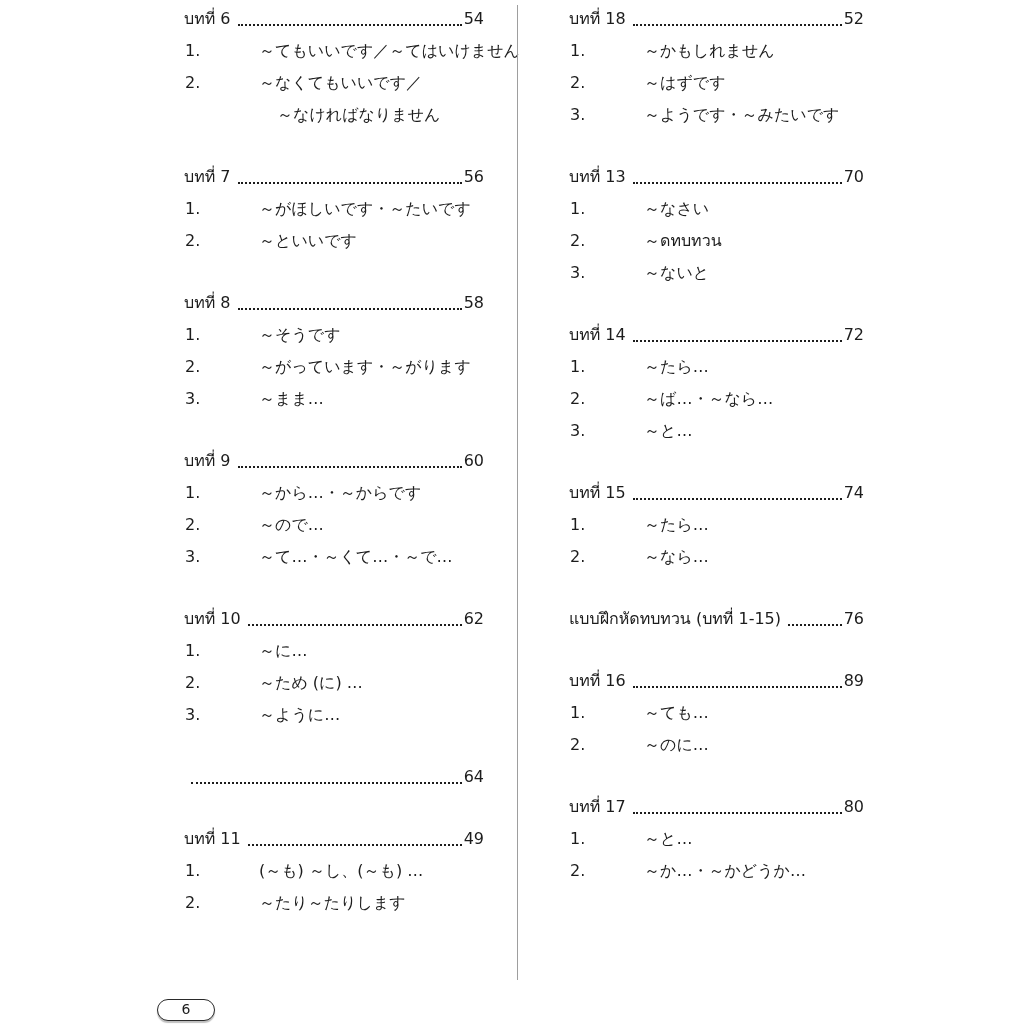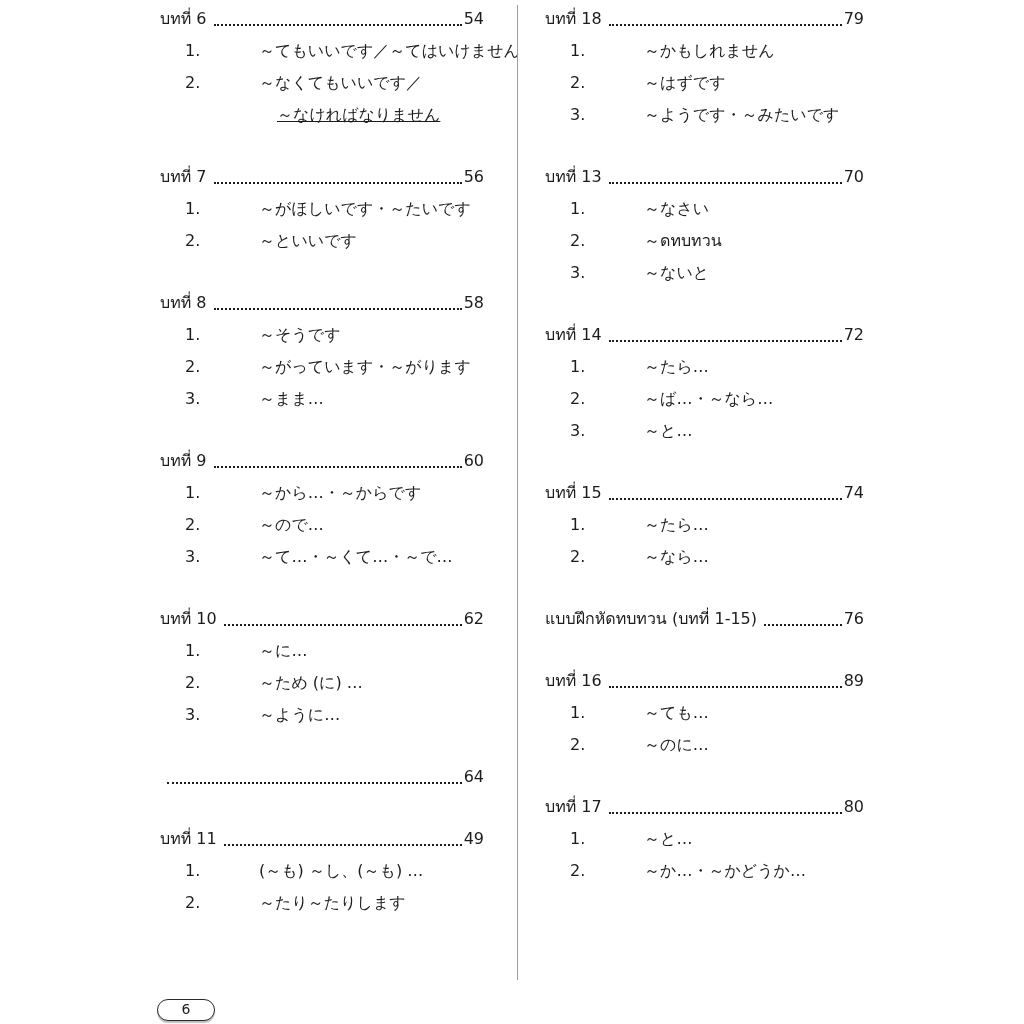--- a/index.html
+++ b/index.html
@@ -17,33 +17,33 @@
   .col-left  { left:160px; width:324px; }
   .col-right { left:545px; width:319px; }
 
   .divider {
     position:absolute; left:517px; top:5px;
     width:1px; height:975px; background:#9e9e9e;
   }
 
   .section { margin-bottom:30px; }
 
-  .heading { display:flex; height:32px; line-height:32px; font-size:16px; }
+  .heading { display:flex; height:32px; line-height:32px; font-size:16px;margin-left:24px; }
   .title   { white-space:nowrap; flex:0 0 auto; }
   .leader  {
     flex:1 1 auto; align-self:flex-end;
     border-bottom:2px dotted #1c1c1c;
     margin:0 2px 9px 7px; min-width:12px;
   }
   .pagenum { white-space:nowrap; flex:0 0 auto; }
 
   .item { display:flex; height:32px; line-height:32px; font-size:16px; padding-left:25px; }
   .inum { width:30px; flex:0 0 auto; }
   .itext{ white-space:nowrap;margin-left:44px; }
-  .item.cont { padding-left:73px;text-decoration:underline; }
+  .item.cont { padding-left:73px; }
 
   .page-badge {
     position:absolute; left:157px; top:999px;
     width:58px; height:22px;
     border:1.5px solid #2a2a2a; border-radius:12px;
     background:#ffffff;
     box-shadow:0 2px 1px rgba(0,0,0,0.25);
     text-align:center; line-height:19px; font-size:14px;
   }
 </style>
@@ -163,21 +163,21 @@
           <span class="itext">～たり～たりします</span>
         </div>
       </div>
     </div>
   <div class="divider"></div>
   <div class="col col-right">
       <div class="section">
         <div class="heading">
           <span class="title">บทที่ 18</span>
           <span class="leader"></span>
-          <span class="pagenum">79</span>
+          <span class="pagenum">52</span>
         </div>
         <div class="item">
           <span class="inum">1.</span>
           <span class="itext">～かもしれません</span>
         </div>
         <div class="item">
           <span class="inum">2.</span>
           <span class="itext">～はずです</span>
         </div>
         <div class="item">

